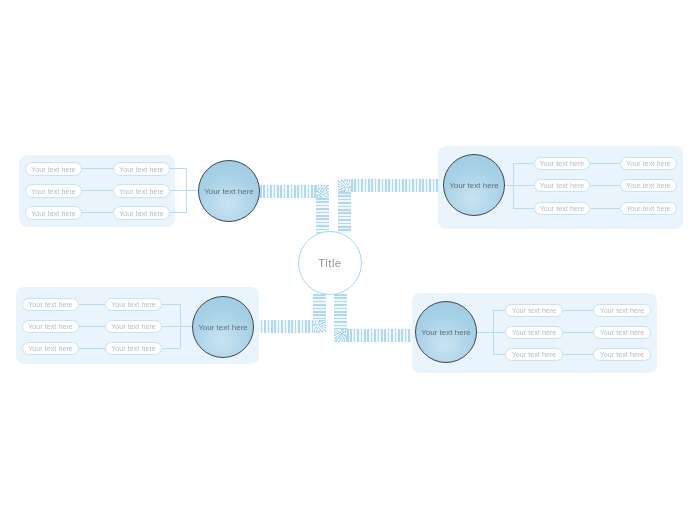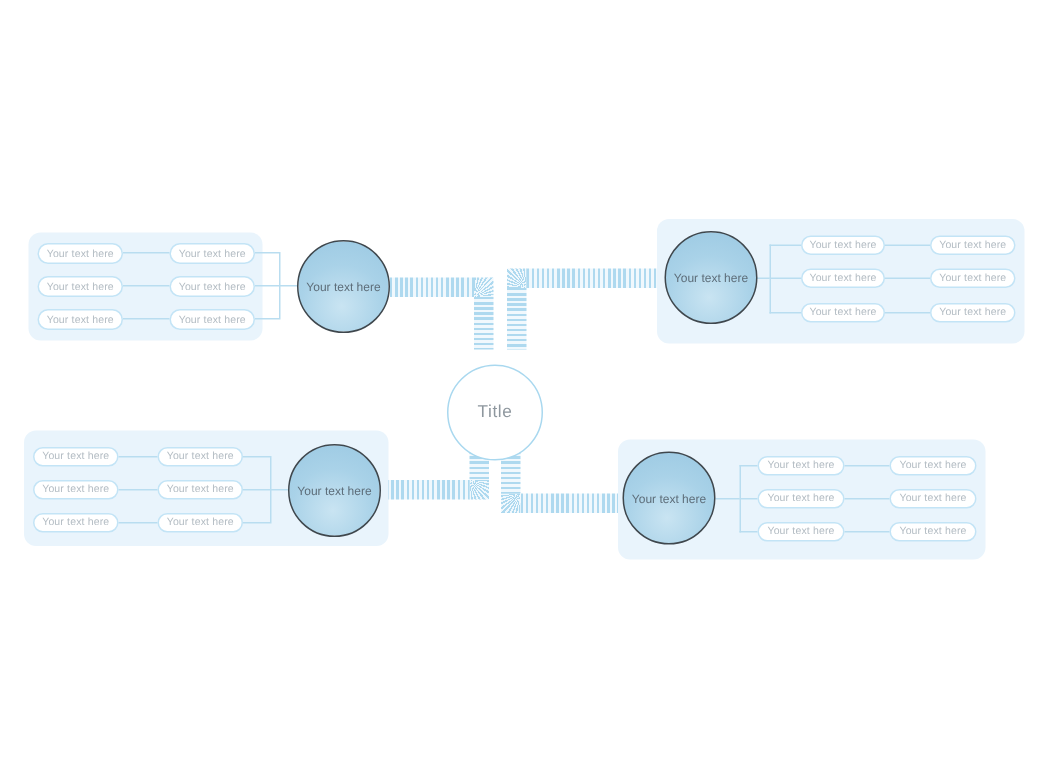--- a/index.html
+++ b/index.html
@@ -22,21 +22,21 @@
   
   .bcircle{
     position:absolute;width:62px;height:62px;border-radius:50%;
     background:radial-gradient(circle at 48% 72%, #c9e4f2 0%, #a9d2e8 52%, #9ac8e2 100%);
     border:1.5px solid #3f474d;box-sizing:border-box;
     display:flex;align-items:center;justify-content:center;
     font-size:8px;color:#5d6d79;white-space:nowrap;z-index:3;
   }
   
   .center-circle{
-    position:absolute;left:298px;top:243px;width:64px;height:64px;border-radius:50%;
+    position:absolute;left:298px;top:231px;width:64px;height:64px;border-radius:50%;
     background:#ffffff;border:1.5px solid #a9d8ef;box-sizing:border-box;
     display:flex;align-items:center;justify-content:center;
     font-size:11.5px;color:#8e979e;letter-spacing:.4px;z-index:3;
   }
   
   .rib-h{position:absolute;height:13px;z-index:0;
     background:repeating-linear-gradient(90deg,#aed9ef 0 1.6px,#f0f8fd 1.6px 3.4px);}
   .rib-v{position:absolute;width:13px;z-index:0;
     background:repeating-linear-gradient(180deg,#aed9ef 0 1.6px,#f0f8fd 1.6px 3.4px);}
   .rib-c{position:absolute;width:13px;height:13px;z-index:0;}

